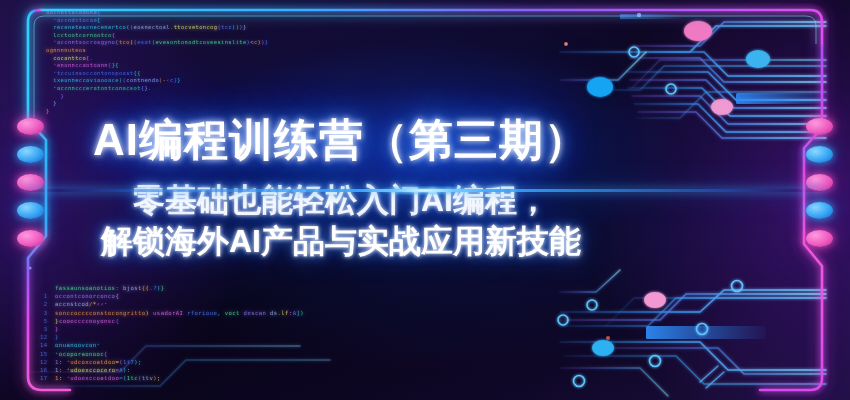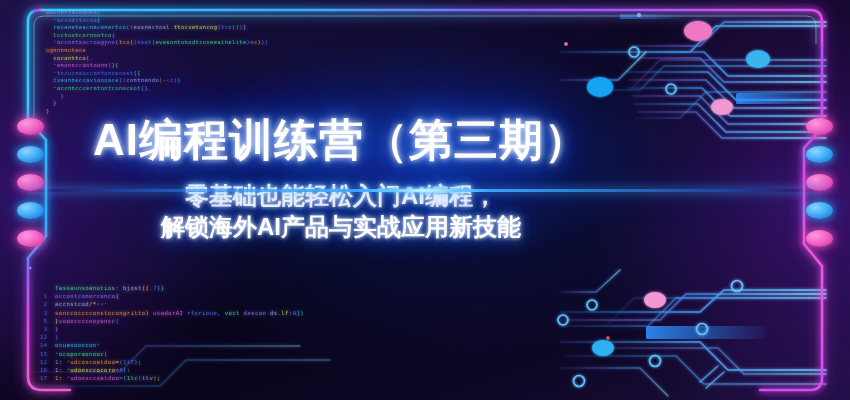--- a/index.html
+++ b/index.html
@@ -55,21 +55,21 @@
               rgba(20,70,190,0) 0%,
               rgba(30,110,230,.55) 12%,
               rgba(60,170,255,.95) 42%,
               #bff0ff 50%,
               rgba(60,170,255,.95) 58%,
               rgba(30,110,230,.55) 88%,
               rgba(20,70,190,0) 100%);
            box-shadow:0 0 10px rgba(60,170,255,.85),0 0 26px rgba(30,110,230,.6);}
   #divider::after{content:"";position:absolute;left:44%;top:-3px;width:12%;height:9px;
            background:radial-gradient(ellipse at center,rgba(210,245,255,.95) 0%,rgba(90,190,255,.5) 45%,rgba(0,0,0,0) 80%);}
-  .sub{font-size:24px;font-weight:bold;color:#ffffff;line-height:1.22;
+  .sub{font-size:32px;font-weight:bold;color:#ffffff;line-height:1.22;
        text-shadow:0 0 4px #ffffff,0 0 12px #3f7fe8,0 0 26px #1b4fc0;}
   #sub1{margin-top:19px;}
   #sub2{margin-top:2px;text-align:center;}
 
   
   .dotcol{position:absolute;top:118px;display:flex;flex-direction:column;gap:11px;}
   #dots-left{left:17px;}
   #dots-right{left:806px;}
   .dot{width:27px;height:17px;border-radius:50%;}
   .dot.pk{background:radial-gradient(ellipse at 35% 32%,#ff9ae0 0%,#f05bc0 55%,#c02a9a 100%);

